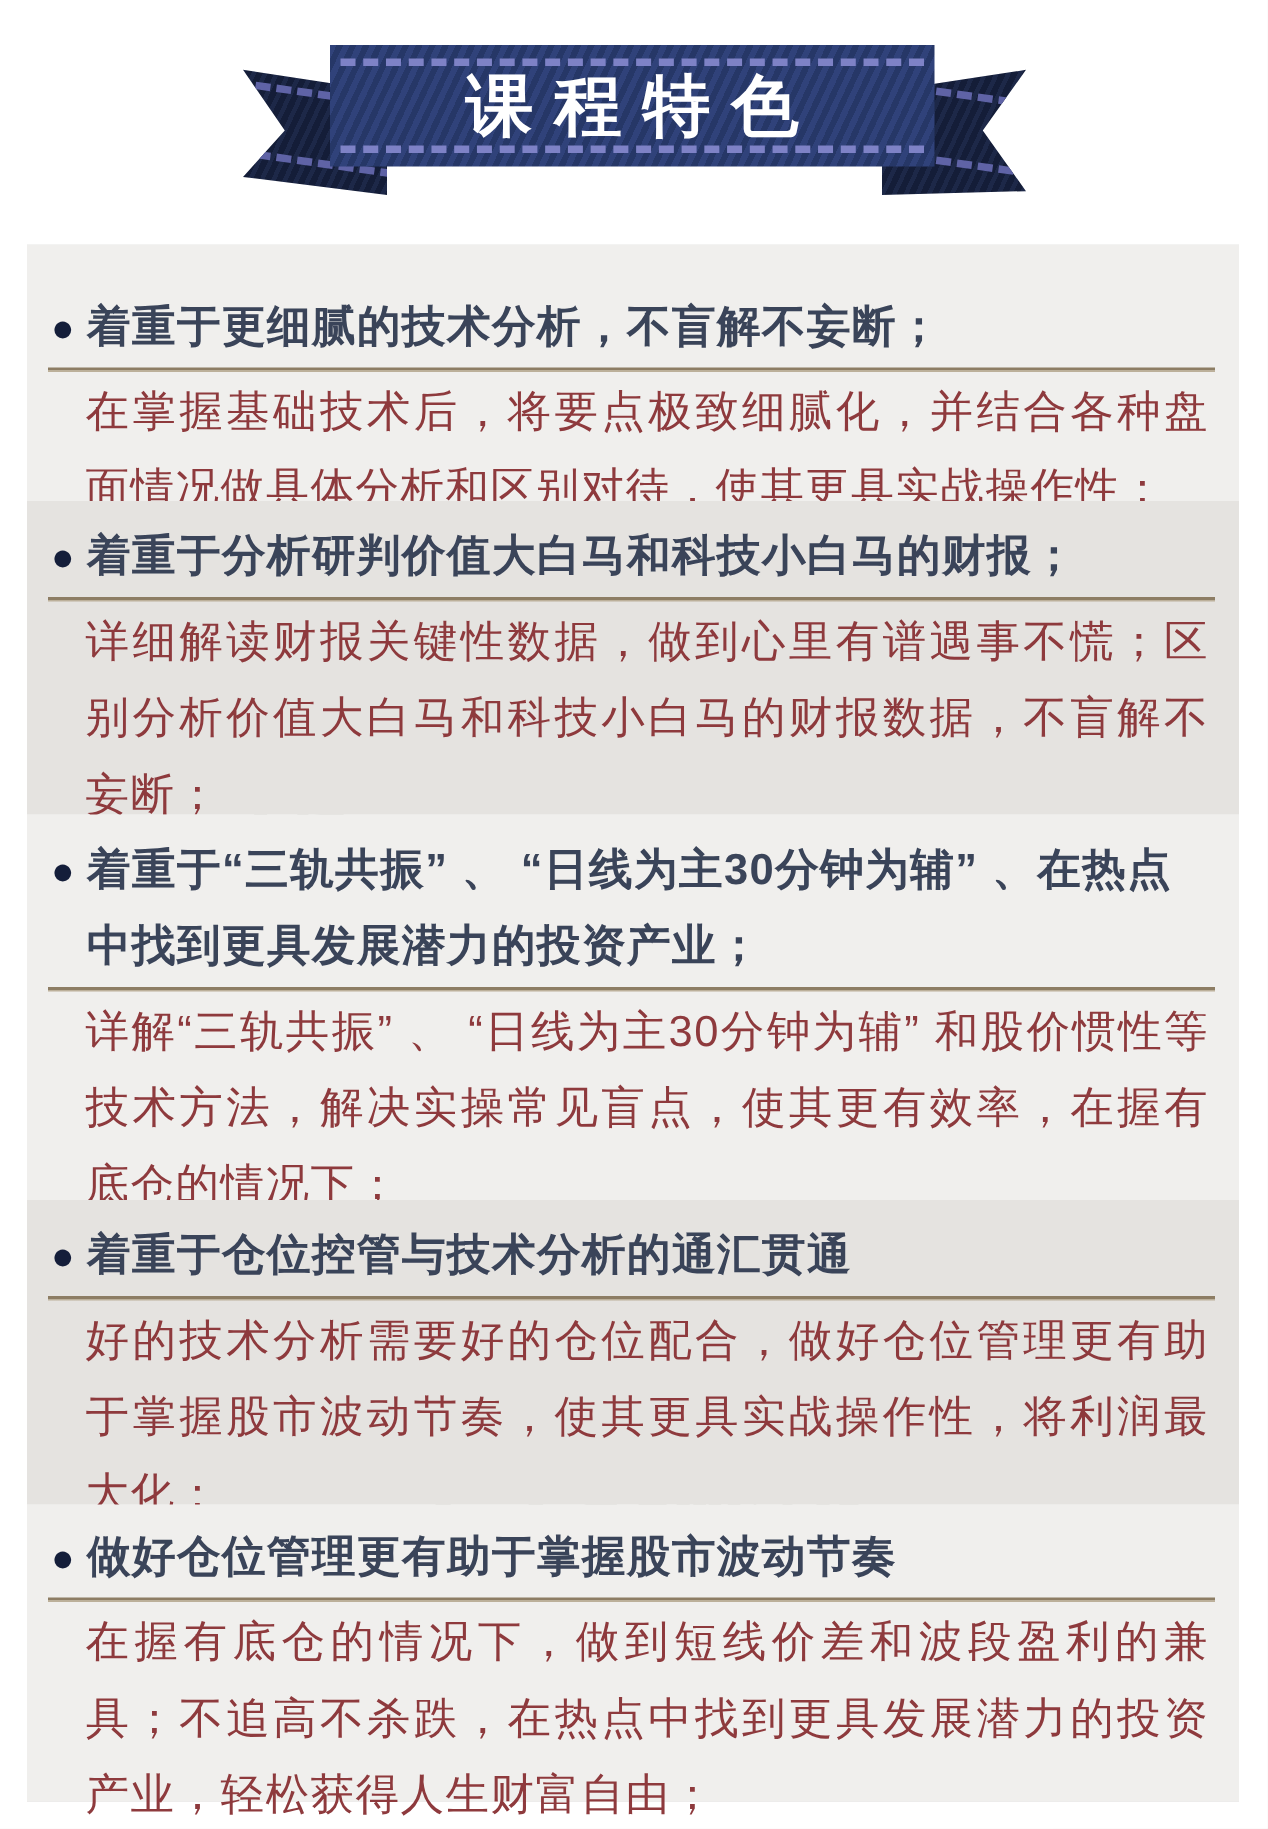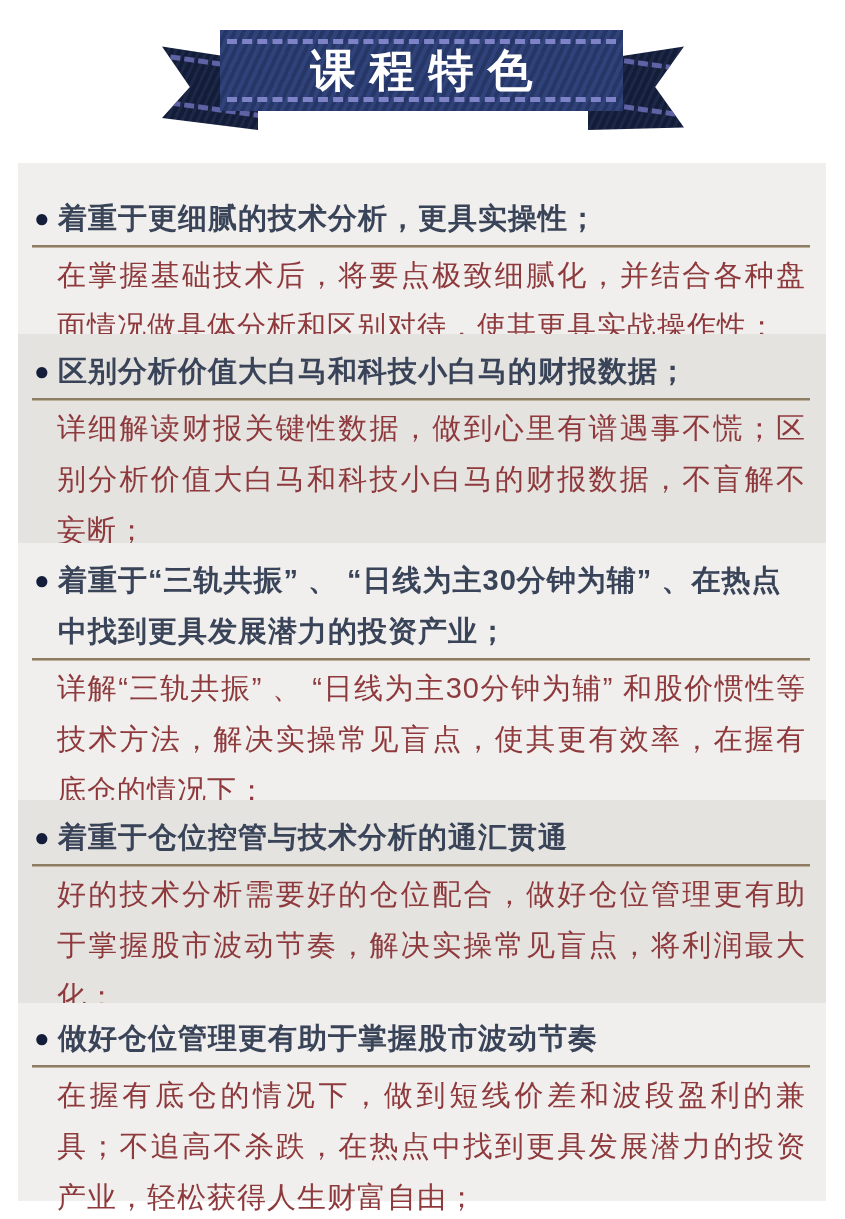--- a/index.html
+++ b/index.html
@@ -73,51 +73,51 @@
   </div>
 
   <div class="panel">
 
     <div class="watermark wm1">博弘金融教育</div>
     <div class="watermark wm2">博弘金融教育</div>
 
     <section class="sec light s1">
       <div class="heading">
         <span class="bullet">●</span>
-        <span>着重于更细腻的技术分析，更具实操性；</span>
+        <span>着重于更细腻的技术分析，不盲解不妄断；</span>
       </div>
       <div class="rule"></div>
       <p class="bodytext">在掌握基础技术后，将要点极致细腻化，并结合各种盘面情况做具体分析和区别对待，使其更具实战操作性；</p>
     </section>
 
     <section class="sec dark s2">
       <div class="heading">
         <span class="bullet">●</span>
-        <span>区别分析价值大白马和科技小白马的财报数据；</span>
+        <span>着重于分析研判价值大白马和科技小白马的财报；</span>
       </div>
       <div class="rule"></div>
       <p class="bodytext">详细解读财报关键性数据，做到心里有谱遇事不慌；区别分析价值大白马和科技小白马的财报数据，不盲解不妄断；</p>
     </section>
 
     <section class="sec light s3">
       <div class="heading">
         <span class="bullet">●</span>
         <span>着重于“三轨共振” 、 “日线为主30分钟为辅” 、在热点中找到更具发展潜力的投资产业；</span>
       </div>
       <div class="rule"></div>
       <p class="bodytext">详解“三轨共振” 、 “日线为主30分钟为辅” 和股价惯性等技术方法，解决实操常见盲点，使其更有效率，在握有底仓的情况下；</p>
     </section>
 
     <section class="sec dark s4">
       <div class="heading">
         <span class="bullet">●</span>
         <span>着重于仓位控管与技术分析的通汇贯通</span>
       </div>
       <div class="rule"></div>
-      <p class="bodytext">好的技术分析需要好的仓位配合，做好仓位管理更有助于掌握股市波动节奏，解决实操常见盲点，将利润最大化；</p>
+      <p class="bodytext">好的技术分析需要好的仓位配合，做好仓位管理更有助于掌握股市波动节奏，使其更具实战操作性，将利润最大化；</p>
     </section>
 
     <section class="sec light s5">
       <div class="heading">
         <span class="bullet">●</span>
         <span>做好仓位管理更有助于掌握股市波动节奏</span>
       </div>
       <div class="rule"></div>
       <p class="bodytext">在握有底仓的情况下，做到短线价差和波段盈利的兼具；不追高不杀跌，在热点中找到更具发展潜力的投资产业，轻松获得人生财富自由；</p>
     </section>

